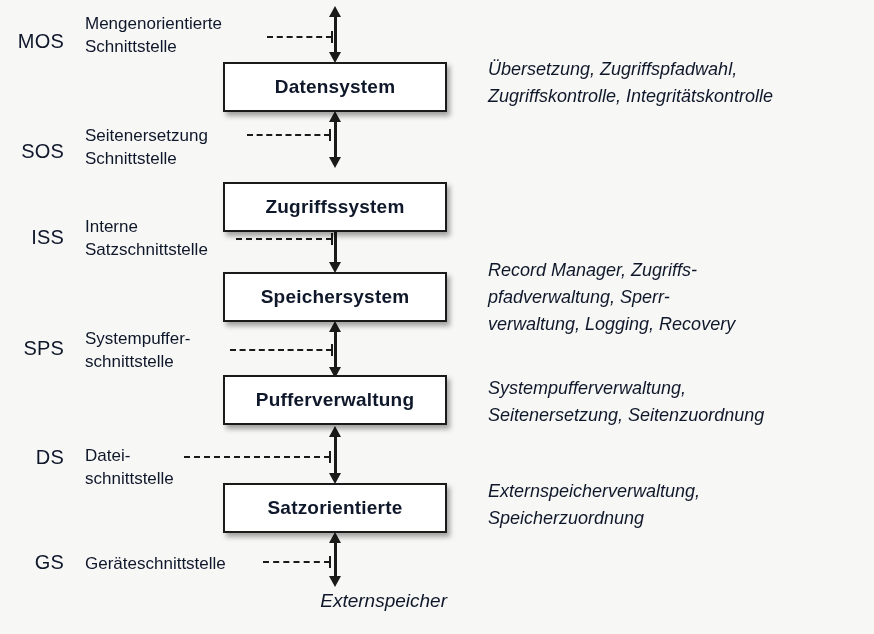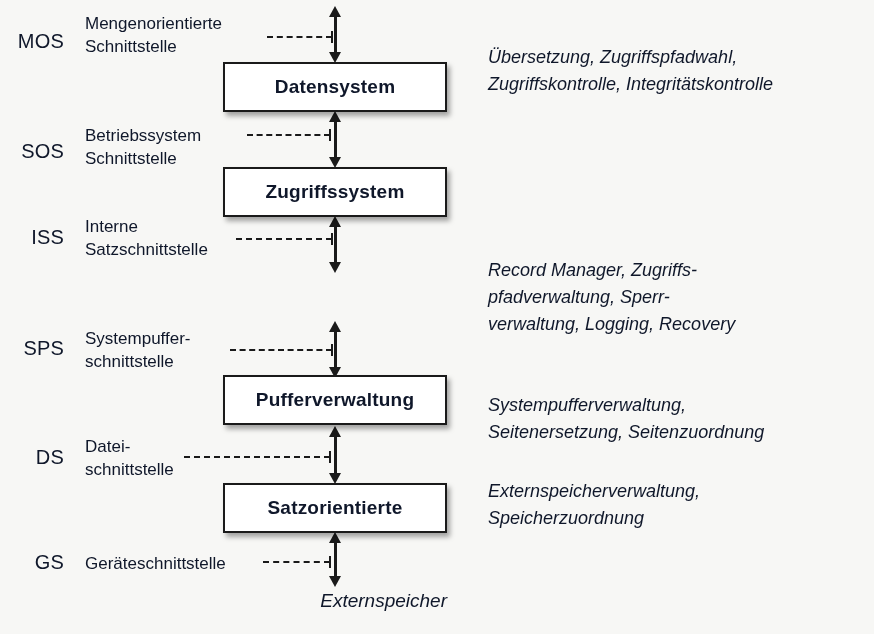--- a/index.html
+++ b/index.html
@@ -63,27 +63,27 @@
 
   <div class="abbr" style="top:30px">MOS</div>
   <div class="abbr" style="top:140px">SOS</div>
   <div class="abbr" style="top:226px">ISS</div>
   <div class="abbr" style="top:337px">SPS</div>
   <div class="abbr" style="top:446px">DS</div>
   <div class="abbr" style="top:551px">GS</div>
 
   <div class="iface" style="top:12px">Mengenorientierte
 Schnittstelle</div>
-  <div class="iface" style="top:124px">Betriebssystem
+  <div class="iface" style="top:124px">Seitenersetzung
 Schnittstelle</div>
   <div class="iface" style="top:215px">Interne
 Satzschnittstelle</div>
   <div class="iface" style="top:327px">Systempuffer-
 schnittstelle</div>
-  <div class="iface" style="top:435px">Datei-
+  <div class="iface" style="top:444px">Datei-
 schnittstelle</div>
   <div class="iface" style="top:552px">Geräteschnittstelle</div>
 
   <div class="dash" style="top:36px;left:267px;width:65px"></div>
   <div class="dash" style="top:134px;left:247px;width:83px"></div>
   <div class="dash" style="top:238px;left:236px;width:96px"></div>
   <div class="dash" style="top:349px;left:230px;width:102px"></div>
   <div class="dash" style="top:456px;left:184px;width:146px"></div>
   <div class="dash" style="top:561px;left:263px;width:67px"></div>
 
@@ -102,35 +102,38 @@
   <div class="varrow" style="top:426px;height:58px">
       <span class="vline"></span>
     </div>
   <div class="varrow" style="top:532px;height:55px">
       <span class="vline"></span>
     </div>
 
   <div class="box" style="top:62px">
       <span>Datensystem</span>
     </div>
-  <div class="box" style="top:167px">
+  <div class="box" style="top:182px">
       <span>Zugriffssystem</span>
+    </div>
+  <div class="box" style="top:272px">
+      <span>Speichersystem</span>
     </div>
   <div class="box" style="top:375px">
       <span>Pufferverwaltung</span>
     </div>
   <div class="box" style="top:483px">
       <span>Satzorientierte</span>
     </div>
 
-  <div class="funcs" style="top:44px">Übersetzung, Zugriffspfadwahl,
+  <div class="funcs" style="top:56px">Übersetzung, Zugriffspfadwahl,
 Zugriffskontrolle, Integritätskontrolle</div>
   <div class="funcs" style="top:257px">Record Manager, Zugriffs-
 pfadverwaltung, Sperr-
 verwaltung, Logging, Recovery</div>
-  <div class="funcs" style="top:392px">Systempufferverwaltung,
+  <div class="funcs" style="top:375px">Systempufferverwaltung,
 Seitenersetzung, Seitenzuordnung</div>
   <div class="funcs" style="top:478px">Externspeicherverwaltung,
 Speicherzuordnung</div>
 
   <div class="extern">Externspeicher</div>
 
 </div>
 
 </body></html>

